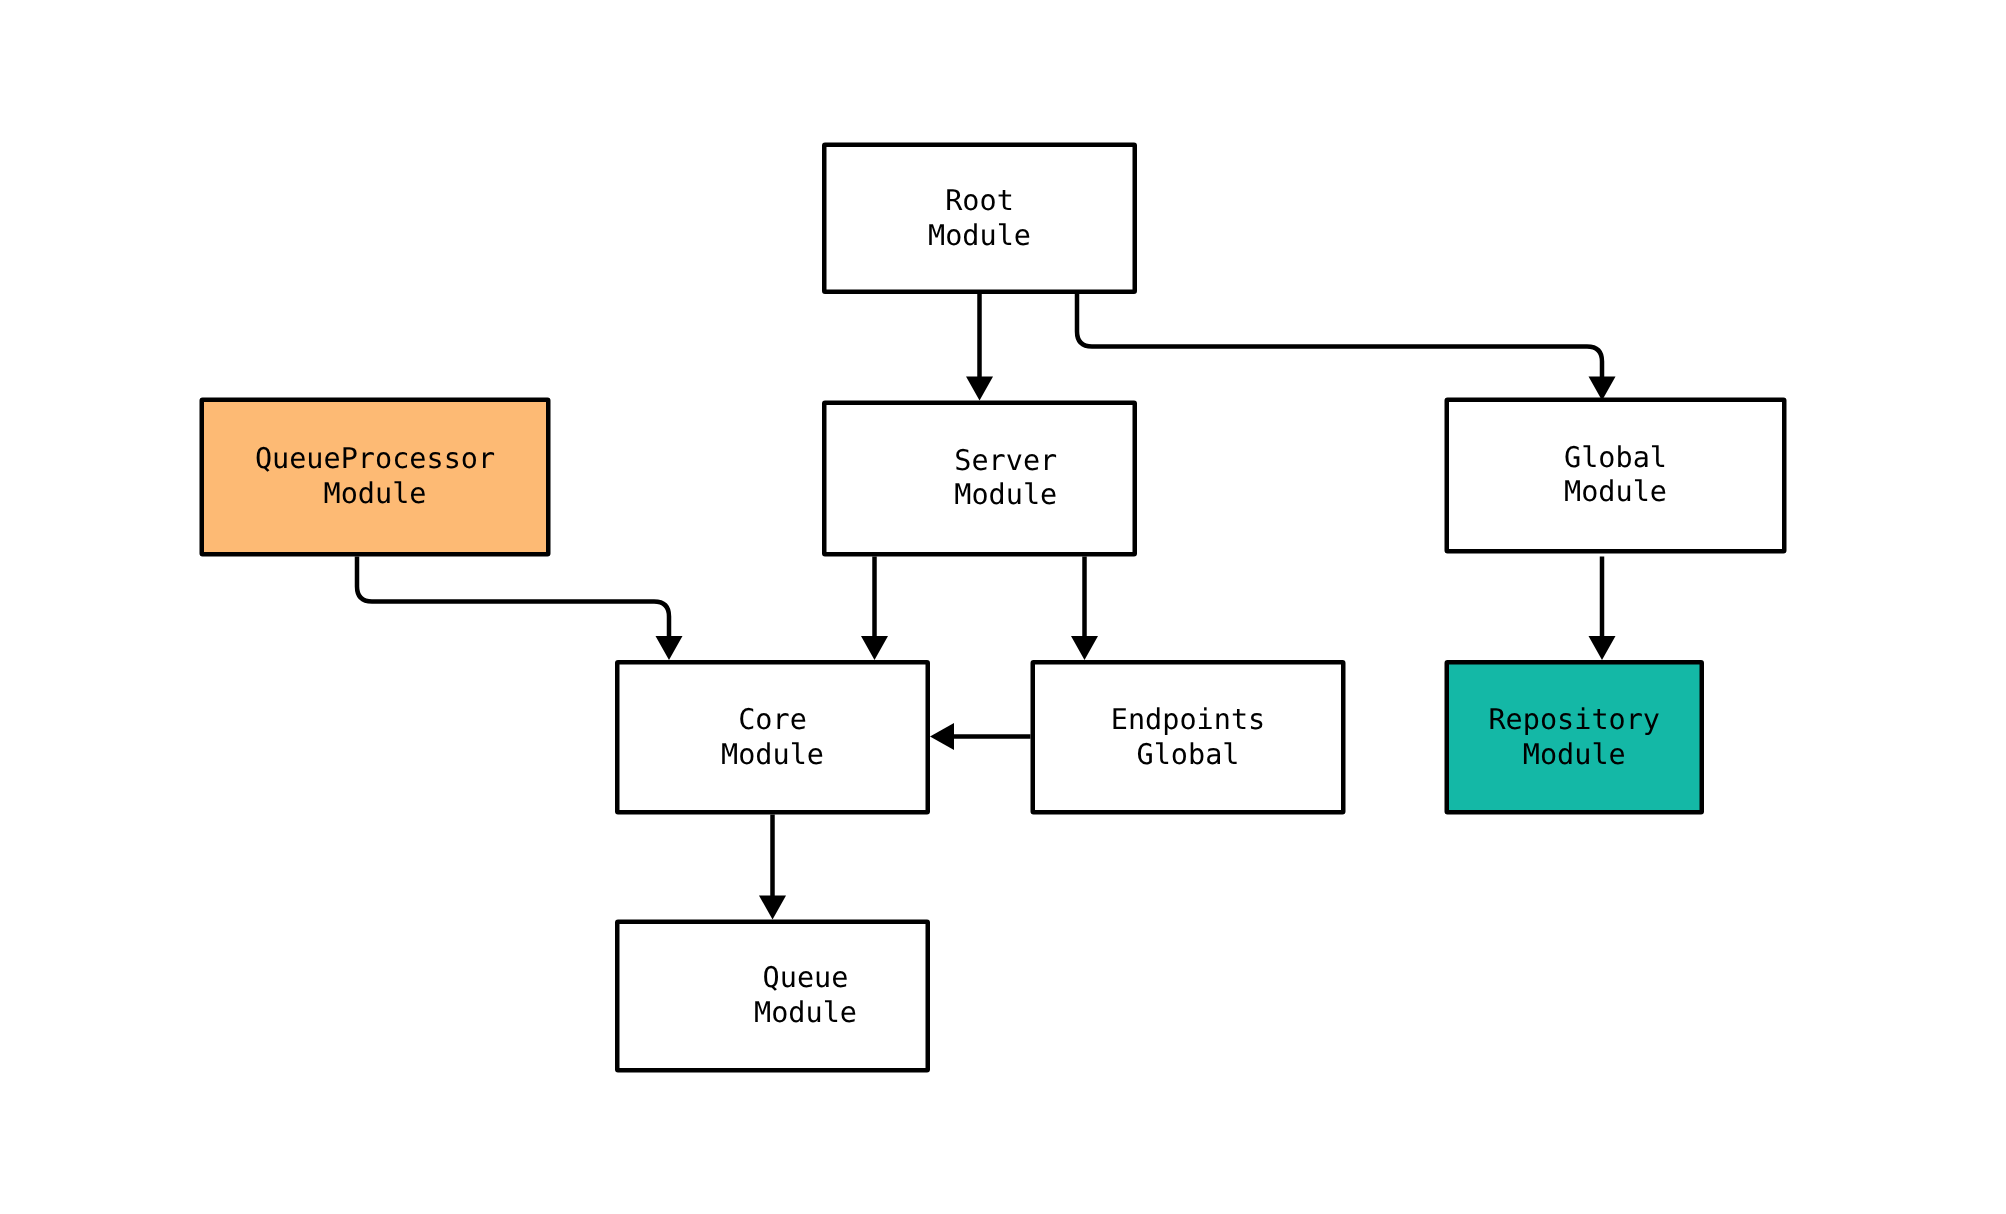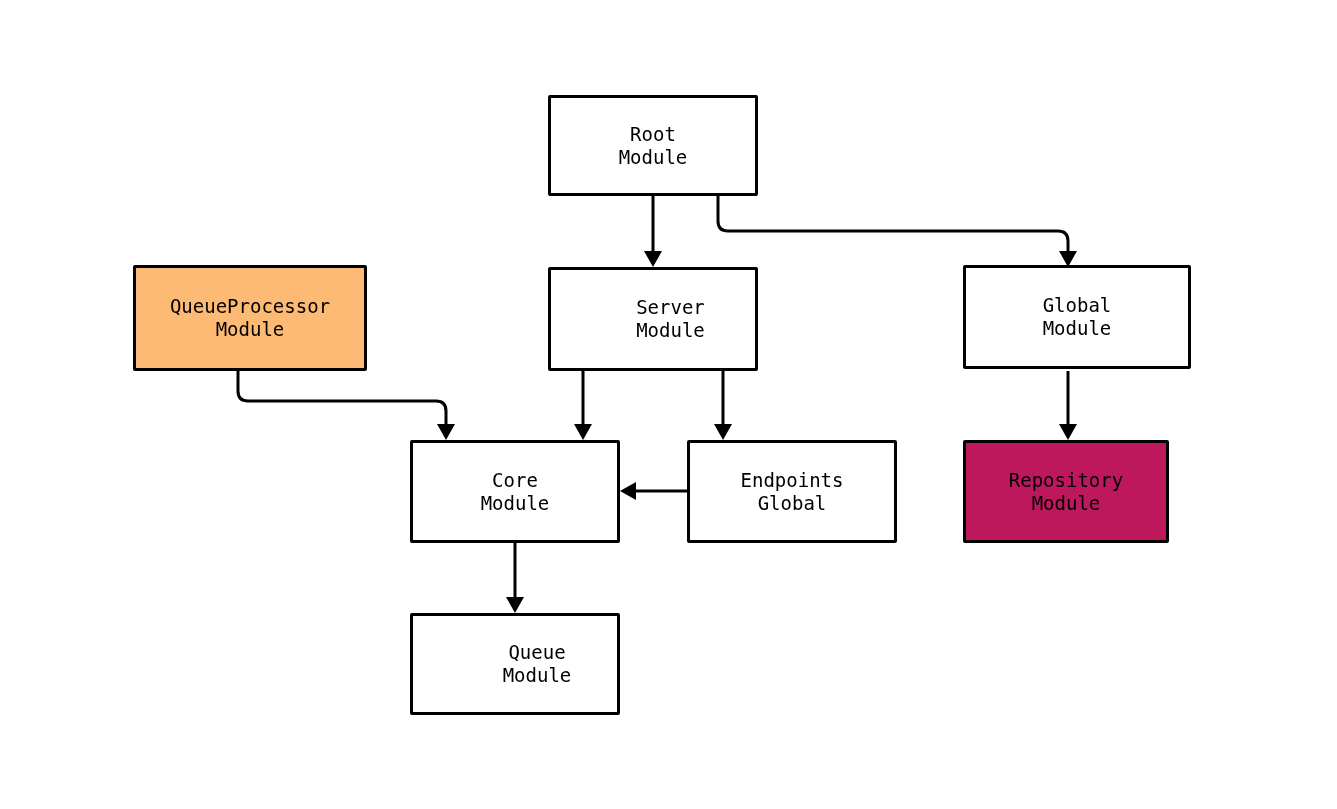--- a/index.html
+++ b/index.html
@@ -92,21 +92,21 @@
 Module</div>
       </div>
       <div class="node" style="left: 410px; top: 440px; width: 210px; height: 103px; border-color: rgb(0, 0, 0); background: rgb(255, 255, 255);">
         <div class="node-label" style="color: rgb(0, 0, 0);">Core
 Module</div>
       </div>
       <div class="node" style="left: 687px; top: 440px; width: 210px; height: 103px; border-color: rgb(0, 0, 0); background: rgb(255, 255, 255);">
         <div class="node-label" style="color: rgb(0, 0, 0);">Endpoints
 Global</div>
       </div>
-      <div class="node" style="left: 963px; top: 440px; width: 206px; height: 103px; border-color: rgb(0, 0, 0); background: #be185d;">
+      <div class="node" style="left: 963px; top: 440px; width: 173px; height: 103px; border-color: rgb(0, 0, 0); background: #14b8a6;">
         <div class="node-label" style="color: rgb(0, 0, 0);">Repository
 Module</div>
       </div>
       <div class="node" style="left: 410px; top: 613px; width: 210px; height: 102px; border-color: rgb(0, 0, 0); background: rgb(255, 255, 255);">
         <div class="node-label" style="color: rgb(0, 0, 0); margin-left: 44px;">Queue
 Module</div>
       </div>
     </div>
 
 </div>

